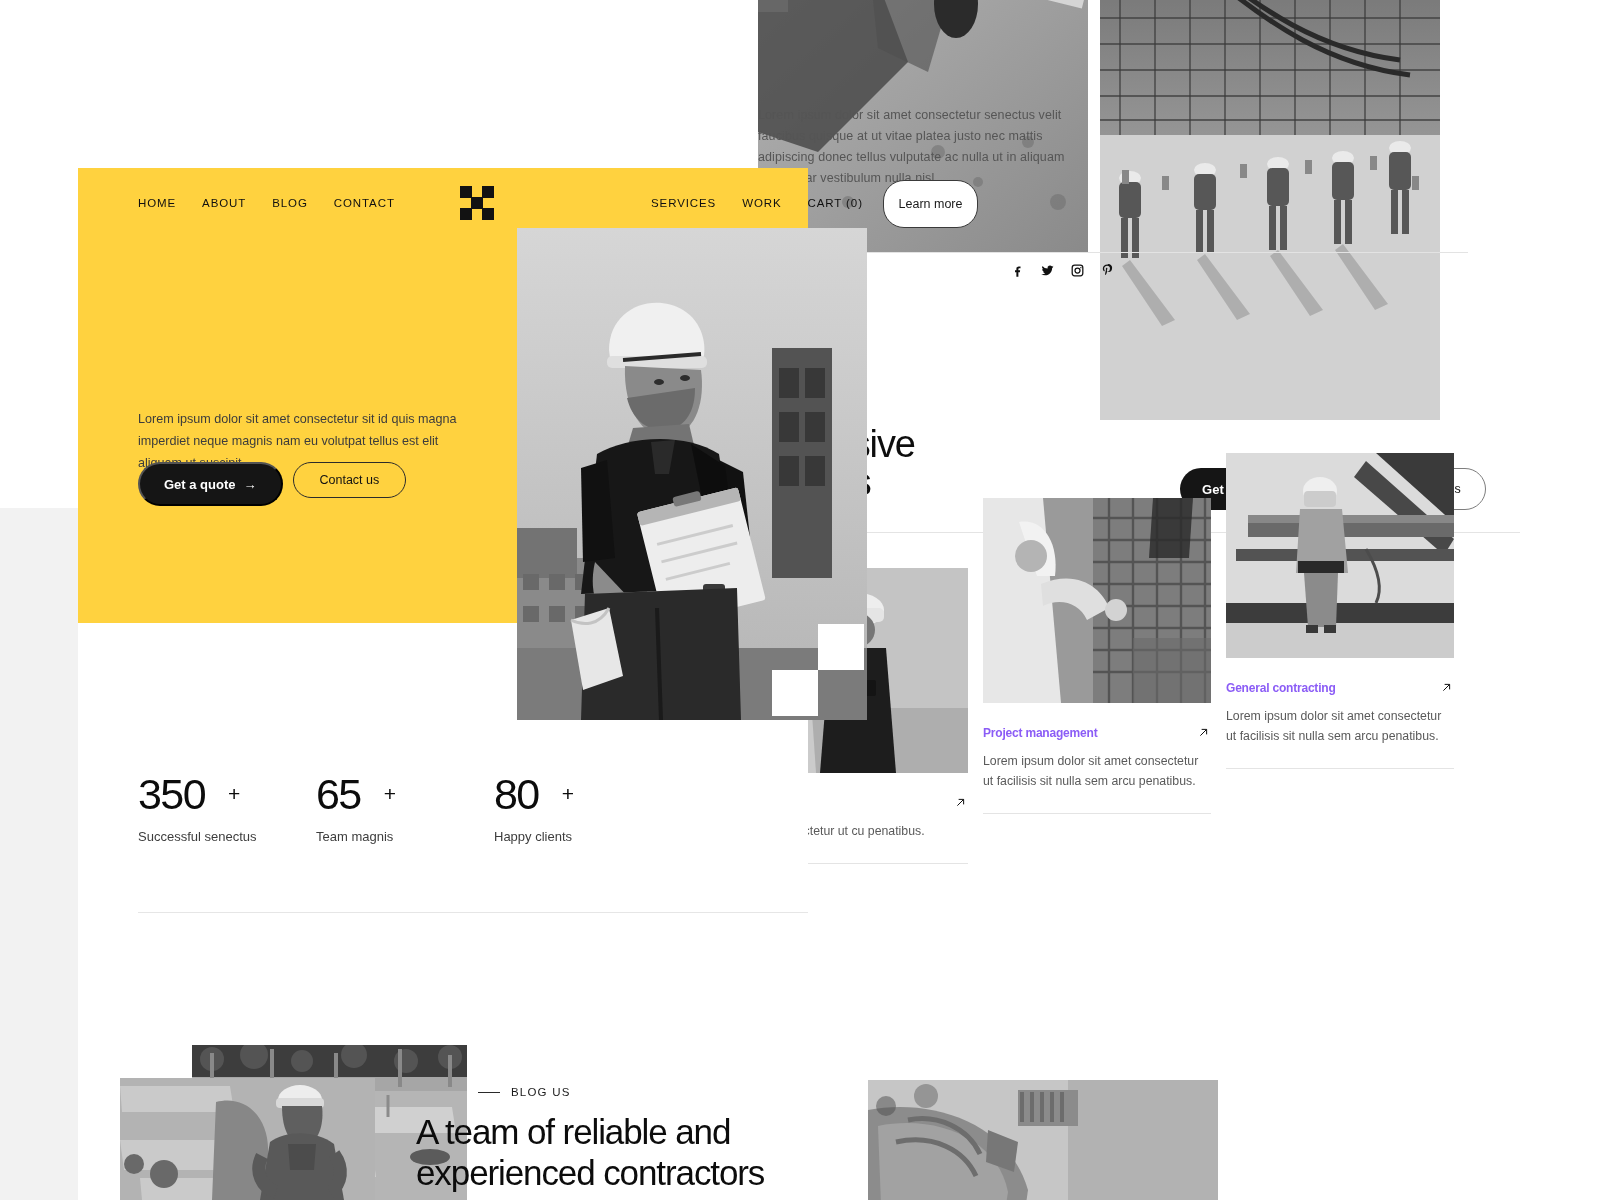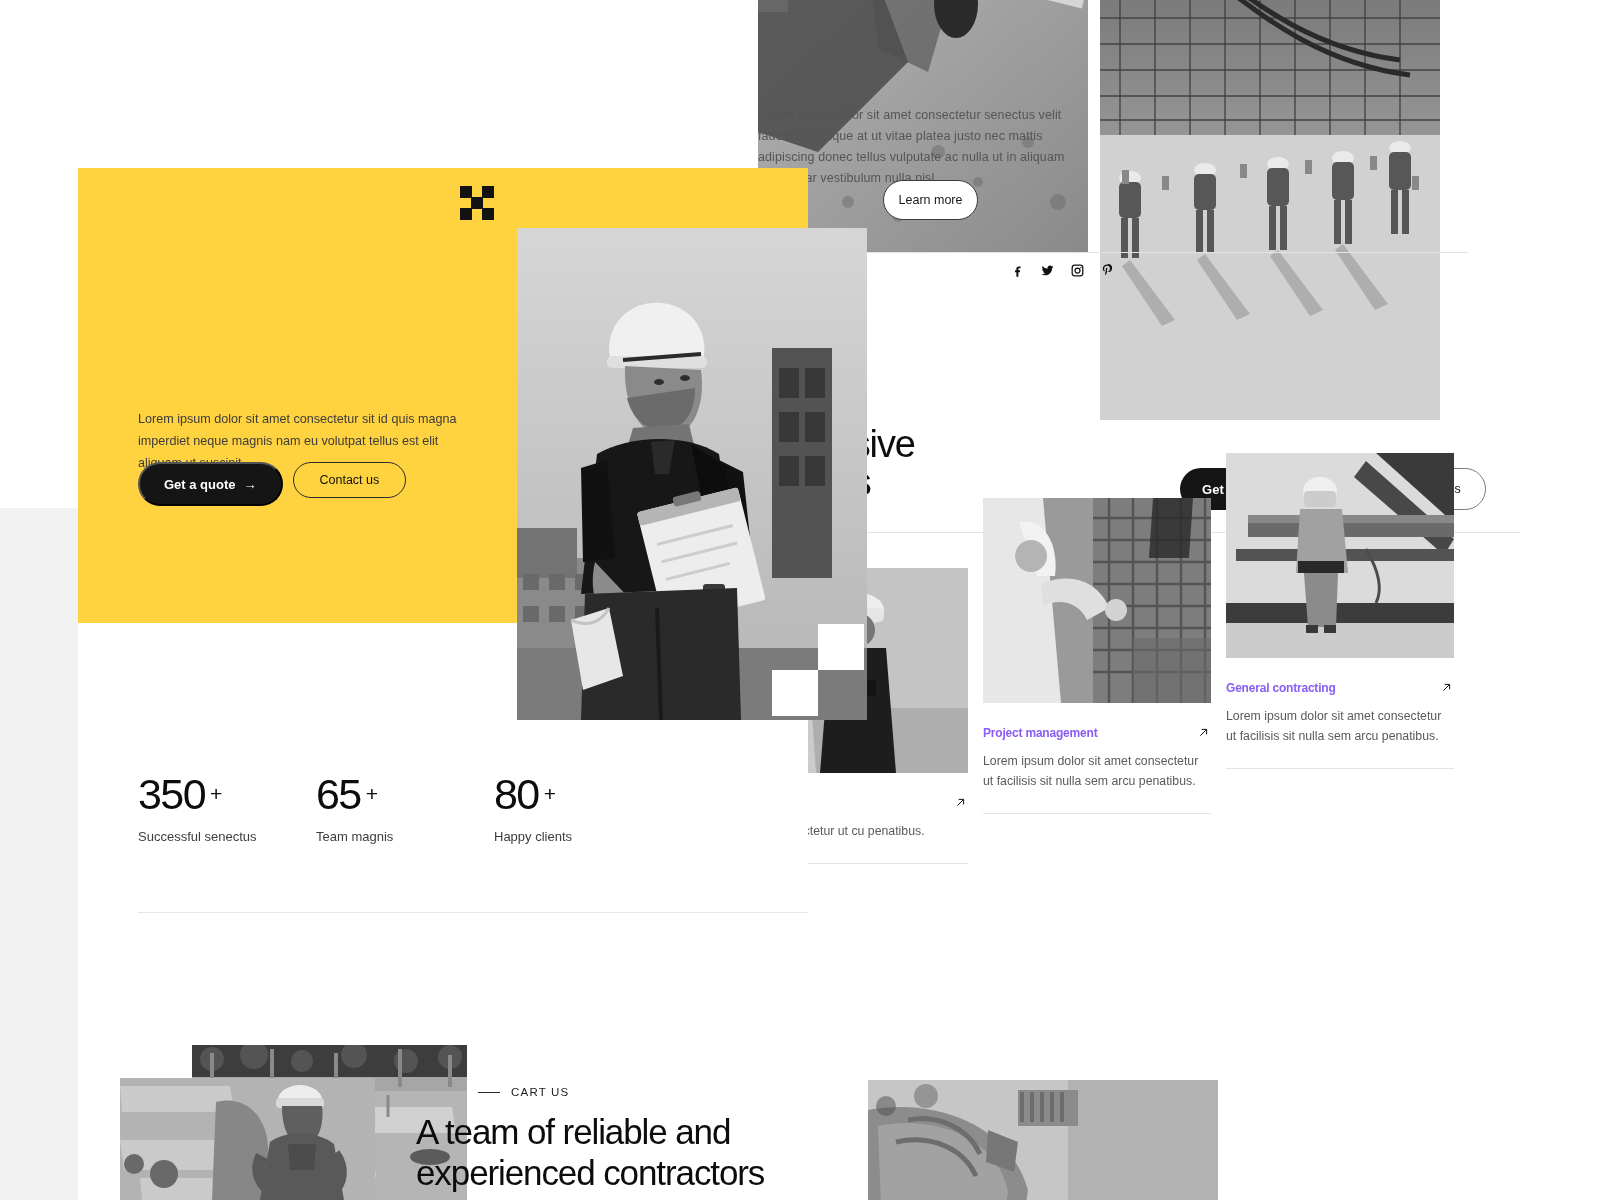--- a/index.html
+++ b/index.html
@@ -33,21 +33,21 @@
   .b-photo-b {
     position: absolute; left: 400px; top: 140px; width: 340px; height: 500px;
     background: #8a8a8a; overflow: hidden;
   }
   .b-para {
     position: absolute; left: 58px; top: 325px; width: 320px;
     font-size: 12.5px; line-height: 21px; color: #555; letter-spacing: .1px;
   }
   .b-learnmore {
     position: absolute; left: 183px; top: 400px;
-    width: 95px; height: 40px; border: 1px solid #3a3a3a; border-radius: 21px;
+    width: 95px; height: 48px; border: 1px solid #3a3a3a; border-radius: 21px;
     display: flex; align-items: center; justify-content: center;
     font-size: 12.5px; color: #1a1a1a; background: #fff;
   }
   .b-divider {
     position: absolute; left: 58px; top: 472px; width: 710px; height: 1px; background: #e3e3e3;
   }
   .b-social-label {
     position: absolute; left: 58px; top: 486px;
     font-size: 11.5px; letter-spacing: 1.1px; color: #2b2b2b;
     white-space: nowrap;
@@ -142,21 +142,21 @@
     position: absolute; left: 439px; top: 60px; width: 350px; height: 492px;
     background: #8c8c8c; overflow: hidden;
   }
   .sq-white { position: absolute; background: #ffffff; width: 46px; height: 46px; }
 
   
   .a-stats { position: absolute; left: 60px; top: 605px; width: 680px; display: flex; }
   .a-stat { width: 178px; }
   .a-stat-num {
     font-size: 43px; font-weight: 400; color: #0c0c0c; letter-spacing: -1.6px;
-    display: flex; align-items: flex-start; gap: 5px; line-height: 1;
+    display: flex; align-items: flex-start; gap: 23px; line-height: 1;
   }
   .a-stat-suffix { font-size: 21px; font-weight: 400; letter-spacing: 0; padding-top: 10px; }
   .a-stat-label { margin-top: 13px; font-size: 13px; color: #3d3d3d; }
   .a-stats-rule { position: absolute; left: 60px; top: 744px; width: 670px; height: 1px; background: #e6e6e6; }
 
   
   .a-about-photo-1 {
     position: absolute; left: 114px; top: 877px; width: 275px; height: 155px;
     background: #9d9d9d; overflow: hidden;
   }
@@ -495,20 +495,33 @@
         <circle cx="58" cy="16" r="12" fill="#4d4b48" opacity=".4"></circle>
       </svg>
         </div>
     </div>
   </div>
 
   <div class="screen-a">
 
     <div class="a-hero"></div>
 
+    <nav class="a-nav">
+      <div class="a-nav-left">
+        <a>HOME</a>
+        <a>ABOUT</a>
+        <a>BLOG</a>
+        <a>CONTACT</a>
+      </div>
+      <div class="a-nav-right">
+        <a>SERVICES</a>
+        <a>WORK</a>
+        <a>CART (0)</a>
+      </div>
+    </nav>
 
     <div class="a-logo">
       <span class="cell" style="left:0;top:0"></span>
       <span class="cell" style="left:22px;top:0"></span>
       <span class="cell" style="left:11px;top:11px"></span>
       <span class="cell" style="left:0;top:22px"></span>
       <span class="cell" style="left:22px;top:22px"></span>
     </div>
 
     <p class="a-sub">Lorem ipsum dolor sit amet consectetur sit id quis magna imperdiet neque magnis nam eu volutpat tellus est elit aliquam ut suscipit.</p>
@@ -703,19 +716,19 @@
           <path d="M8 66 L36 66 L34 92 L10 92 Z" fill="#4f4c49"></path>
           <path d="M-18 78 C-26 94 -18 110 -4 114" stroke="#5c5955" stroke-width="13" fill="none"></path>
           <path d="M54 76 C64 90 62 106 50 114" stroke="#5c5955" stroke-width="13" fill="none"></path>
         </g>
       </svg>
         </div>
     </div>
 
     <div class="a-about-eyebrow">
       <span class="eyebrow-dash"></span>
-      <span>CART US</span>
+      <span>BLOG US</span>
     </div>
 
     <h2 class="a-about-h2">A team of reliable and
 experienced contractors</h2>
   </div>
 </div>
 
 </body></html>

